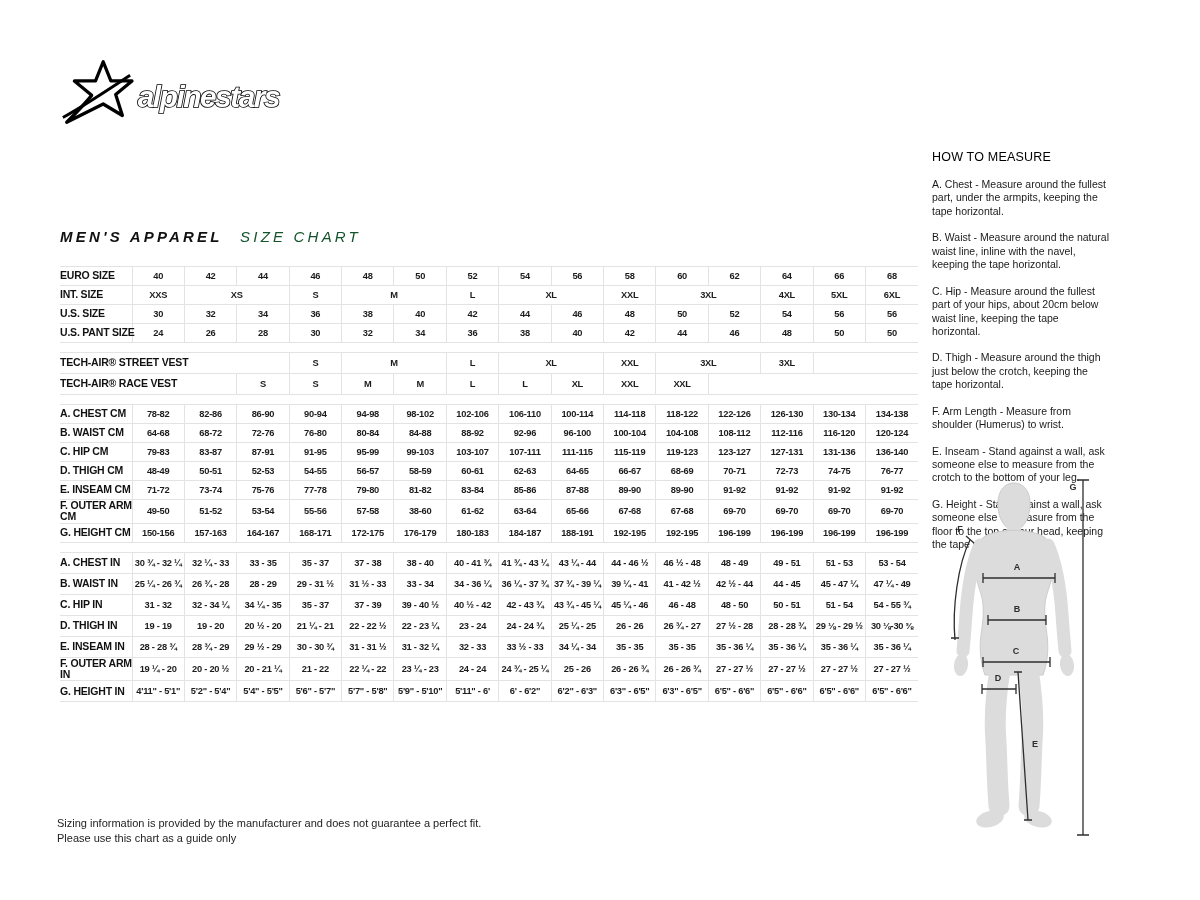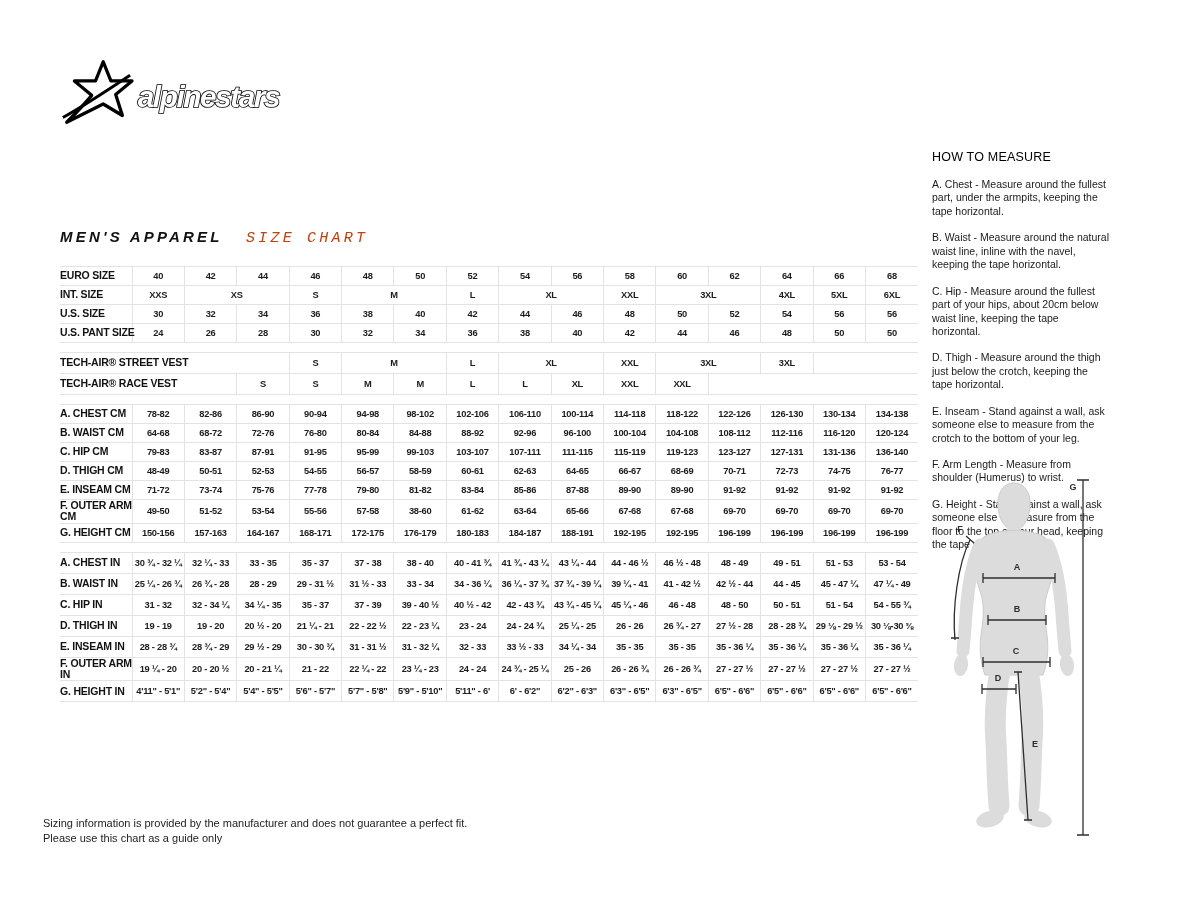--- a/index.html
+++ b/index.html
@@ -6,21 +6,21 @@
   #page{position:relative;width:1200px;height:900px;background:#fff;overflow:hidden;
         font-family:"Liberation Sans",sans-serif;color:#1a1a1a;}
 
   
   .logo{position:absolute;left:55px;top:56px;width:250px;height:72px;}
 
   
   .title{position:absolute;left:60px;top:228px;font-style:italic;font-size:15px;
          letter-spacing:3.2px;white-space:nowrap;}
   .title .main{font-weight:bold;color:#111;}
-  .title .sub{font-weight:normal;color:#c2410c;margin-left:16px;font-family:Liberation Mono, monospace;}
+  .title .sub{font-weight:normal;color:#14532d;margin-left:10px;}
 
   
   .tablewrap{position:absolute;left:60px;top:266px;width:860px;}
   table.sizes{border-collapse:collapse;table-layout:fixed;width:858px;}
   table.sizes td{padding:0;vertical-align:middle;
                  border-top:1px solid #e3e3e3;border-bottom:1px solid #e3e3e3;}
   td.lbl{text-align:left;font-weight:bold;font-size:10.5px;letter-spacing:-0.2px;color:#111;}
   td.lbl .lblin{width:72px;white-space:pre;overflow:visible;line-height:1.08;}
   td.val{border-left:1px solid #e3e3e3;text-align:center;font-weight:bold;
          font-size:9.3px;letter-spacing:-0.25px;color:#1c1c1c;white-space:nowrap;}
@@ -28,21 +28,21 @@
 
   
   .howto{position:absolute;left:932px;top:150px;width:178px;}
   .howto h3{margin:0 0 14px 0;font-size:12.5px;font-weight:normal;color:#000;letter-spacing:0.2px;}
   .howto p{margin:0 0 13px 0;font-size:10.5px;line-height:1.28;color:#1a1a1a;}
 
   
   .figure{position:absolute;left:930px;top:468px;width:270px;height:390px;}
 
   
-  .disclaimer{position:absolute;left:43px;top:816px;font-size:11px;line-height:1.4;color:#222;}
+  .disclaimer{position:absolute;left:57px;top:816px;font-size:11px;line-height:1.4;color:#222;}
 </style>
 </head>
 <body>
 
 <div id="page">
 
   <svg class="logo" viewBox="0 0 260 75">
     <g>
       <path d="M50,6 L58,26 L80,26 L63,40 L70,62 L50,50 L12,69 C22,59 30,51 38,41 L20,26 L42,26 Z" fill="#ffffff" stroke="#000000" stroke-width="3.4" stroke-linejoin="round"></path>
       <path d="M8,64 C30,52 54,36 78,20" fill="none" stroke="#000000" stroke-width="3"></path>
@@ -475,22 +475,22 @@
     </table>
   </div>
 
   <div class="howto">
     <h3>HOW TO MEASURE</h3>
     <div id="howto-list">
         <p>A. Chest - Measure around the fullest part, under the armpits, keeping the tape horizontal.</p>
         <p>B. Waist - Measure around the natural waist line, inline with the navel, keeping the tape horizontal.</p>
         <p>C. Hip - Measure around the fullest part of your hips, about 20cm below waist line, keeping the tape horizontal.</p>
         <p>D. Thigh - Measure around the thigh just below the crotch, keeping the tape horizontal.</p>
+        <p>F. Arm Length - Measure from shoulder (Humerus) to wrist.</p>
         <p>E. Inseam - Stand against a wall, ask someone else to measure from the crotch to the bottom of your leg.</p>
-        <p>F. Arm Length - Measure from shoulder (Humerus) to wrist.</p>
         <p>G. Height - Stand against a wall, ask someone else to measure from the floor to the top of your head, keeping the tape vertical.</p>
       </div>
   </div>
 
   <svg class="figure" viewBox="0 0 270 390">
     <g>
       <g fill="#dcdcdc" stroke="#cccccc" stroke-width="1">
         <path d="M84,15 C96,15 101,27 100,39 C99,52 93,61 84,63 C75,61 69,52 68,39 C67,27 72,15 84,15 Z"></path>
         <rect x="77" y="50" width="14" height="16" stroke="none"></rect>
         <path d="M60,66 C51,69 46,76 45,85 C43,101 47,114 51,126 C55,139 53,153 51,167 C49,183 51,196 55,207 L113,207 C117,196 119,183 117,167 C115,153 113,139 117,126 C121,114 125,101 123,85 C122,76 117,69 108,66 C92,61 76,61 60,66 Z"></path>

